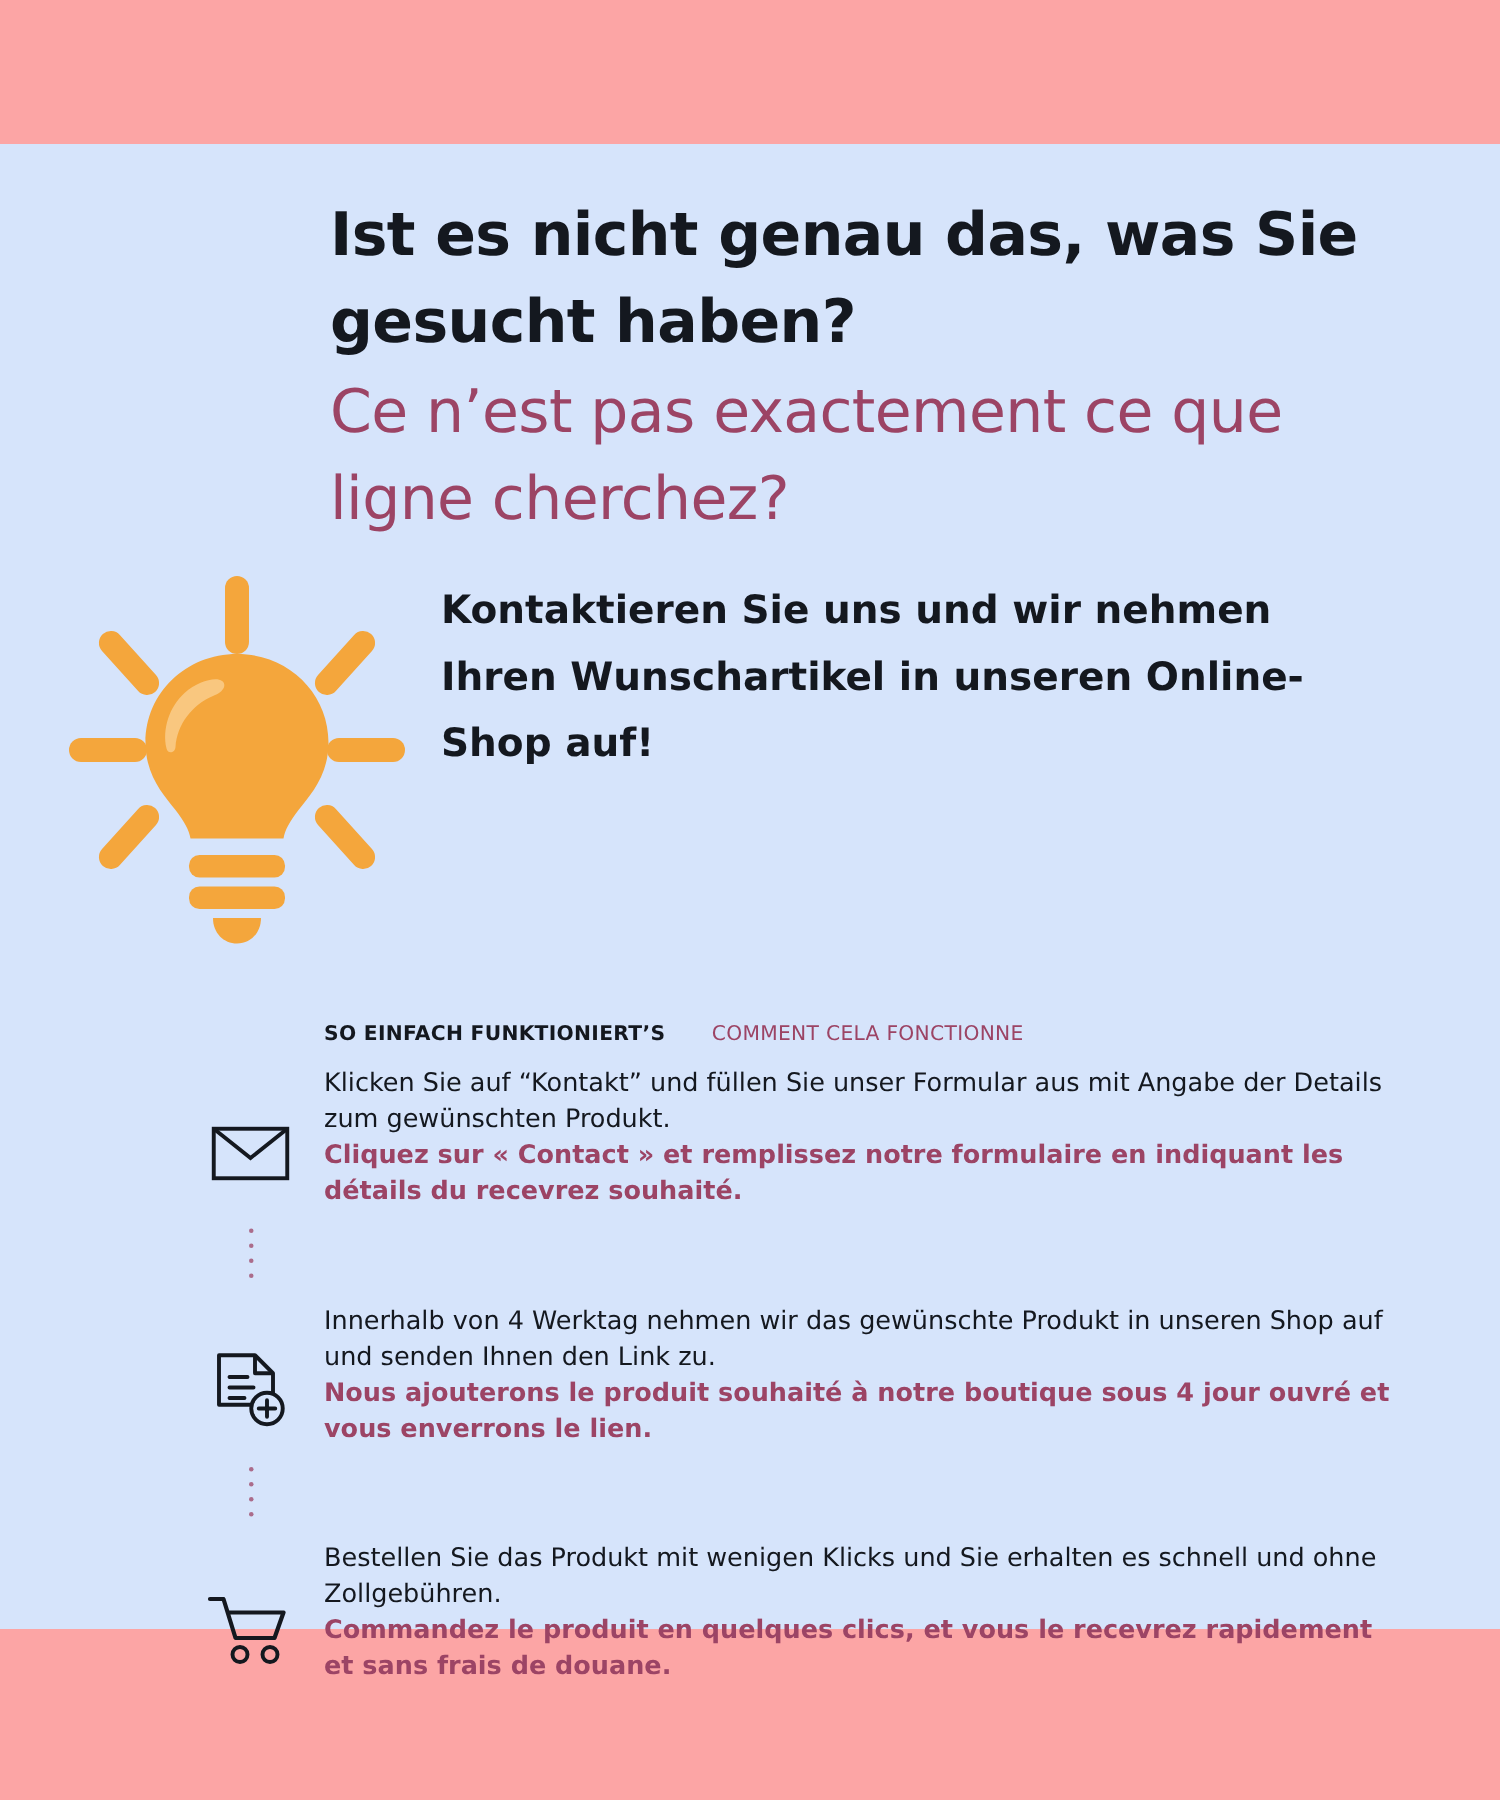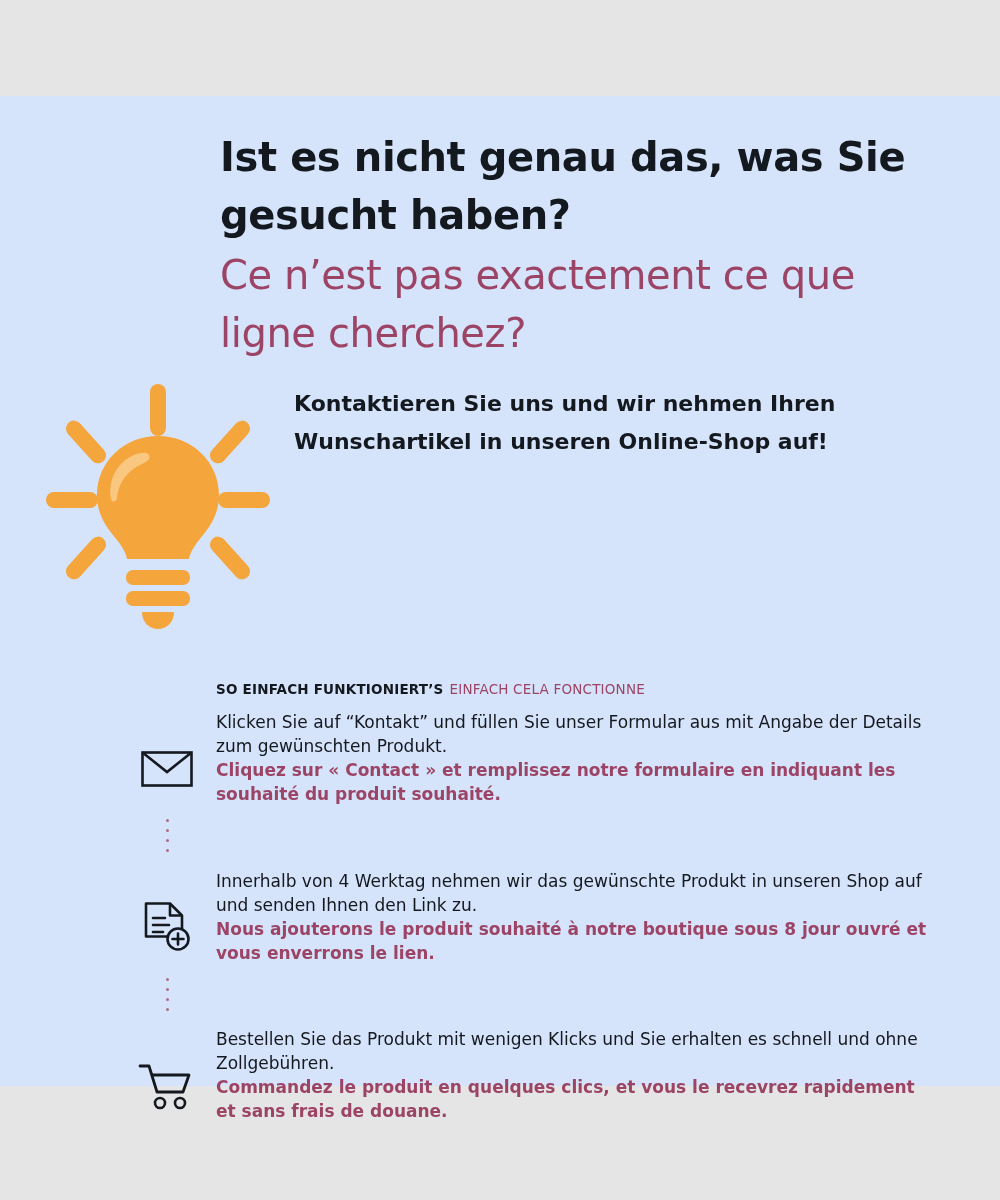--- a/index.html
+++ b/index.html
@@ -10,21 +10,21 @@
   body {
     width: 1000px;
     height: 1200px;
     font-family: "DejaVu Sans", sans-serif;
     overflow: hidden;
   }
   #page {
     position: relative;
     width: 1000px;
     height: 1200px;
-    background: #e5e5e5;
+    background: #fca5a5;
   }
   .banner {
     position: absolute;
     left: 0;
     top: 96px;
     width: 1000px;
     height: 990px;
     background: #d6e4fb;
   }
 
@@ -63,41 +63,41 @@
   }
 
   
   .intro {
     position: absolute;
     left: 294px;
     top: 385px;
     width: 600px;
   }
   .intro-de {
-    font-size: 22px;
+    font-size: 26px;
     line-height: 1.72;
     font-weight: 700;
     color: #14181f;
   }
   .intro-fr {
     font-size: 23px;
     line-height: 1.72;
     font-weight: 400;
     color: #9c4465;
     margin-top: 2px;
   }
 
   
   .steps-head {
     position: absolute;
     left: 216px;
     top: 681px;
     display: flex;
     align-items: flex-start;
-    gap: 6px;
+    gap: 31px;
   }
   .steps-head-de {
     font-size: 13.5px;
     font-weight: 700;
     letter-spacing: 0.2px;
     color: #14181f;
   }
   .steps-head-fr {
     font-size: 13.5px;
     font-weight: 400;
@@ -191,35 +191,35 @@
       </g>
     </svg>
   </div>
 
   <div class="intro">
     <div class="intro-de">Kontaktieren Sie uns und wir nehmen Ihren Wunschartikel in unseren Online-Shop auf!</div>
   </div>
 
   <div class="steps-head">
     <span class="steps-head-de">SO EINFACH FUNKTIONIERT’S</span>
-    <span class="steps-head-fr">EINFACH CELA FONCTIONNE</span>
+    <span class="steps-head-fr">COMMENT CELA FONCTIONNE</span>
   </div>
 
   <div class="steps">
 
     <div class="step">
       <div class="step-icon">
         <svg width="54" height="42" viewBox="0 0 54 42" xmlns="http://www.w3.org/2000/svg">
           <rect x="2.5" y="4.5" width="49" height="33" fill="none" stroke="#14181f" stroke-width="2.6"></rect>
           <path d="M2.5 4.5 L27 24 L51.5 4.5" fill="none" stroke="#14181f" stroke-width="2.6"></path>
         </svg>
       </div>
       <div class="step-text">
         <div class="step-de">Klicken Sie auf “Kontakt” und füllen Sie unser Formular aus mit Angabe der Details zum gewünschten Produkt.</div>
-        <div class="step-fr">Cliquez sur « Contact » et remplissez notre formulaire en indiquant les souhaité du produit souhaité.</div>
+        <div class="step-fr">Cliquez sur « Contact » et remplissez notre formulaire en indiquant les détails du recevrez souhaité.</div>
       </div>
     </div>
 
     <div class="step">
       <div class="dots">
         <i></i>
           <i></i>
           <i></i>
           <i></i>
       </div>
@@ -230,21 +230,21 @@
         <svg width="50" height="54" viewBox="0 0 50 54" xmlns="http://www.w3.org/2000/svg">
           <path d="M4 2.5 h24 l12 12 v21 H4 Z" fill="none" stroke="#14181f" stroke-width="2.6" stroke-linejoin="round"></path>
           <path d="M28 2.5 v12 h12" fill="none" stroke="#14181f" stroke-width="2.6" stroke-linejoin="round"></path>
           <path d="M11 17 h12 M11 24 h16 M11 31 h10" stroke="#14181f" stroke-width="2.6" stroke-linecap="round"></path>
           <circle cx="36" cy="38" r="10.5" fill="#d6e4fb" stroke="#14181f" stroke-width="2.6"></circle>
           <path d="M36 32.5 v11 M30.5 38 h11" stroke="#14181f" stroke-width="2.6" stroke-linecap="round"></path>
         </svg>
       </div>
       <div class="step-text">
         <div class="step-de">Innerhalb von 4 Werktag nehmen wir das gewünschte Produkt in unseren Shop auf und senden Ihnen den Link zu.</div>
-        <div class="step-fr">Nous ajouterons le produit souhaité à notre boutique sous 8 jour ouvré et vous enverrons le lien.</div>
+        <div class="step-fr">Nous ajouterons le produit souhaité à notre boutique sous 4 jour ouvré et vous enverrons le lien.</div>
       </div>
     </div>
 
     <div class="step">
       <div class="dots">
         <i></i>
           <i></i>
           <i></i>
           <i></i>
       </div>

